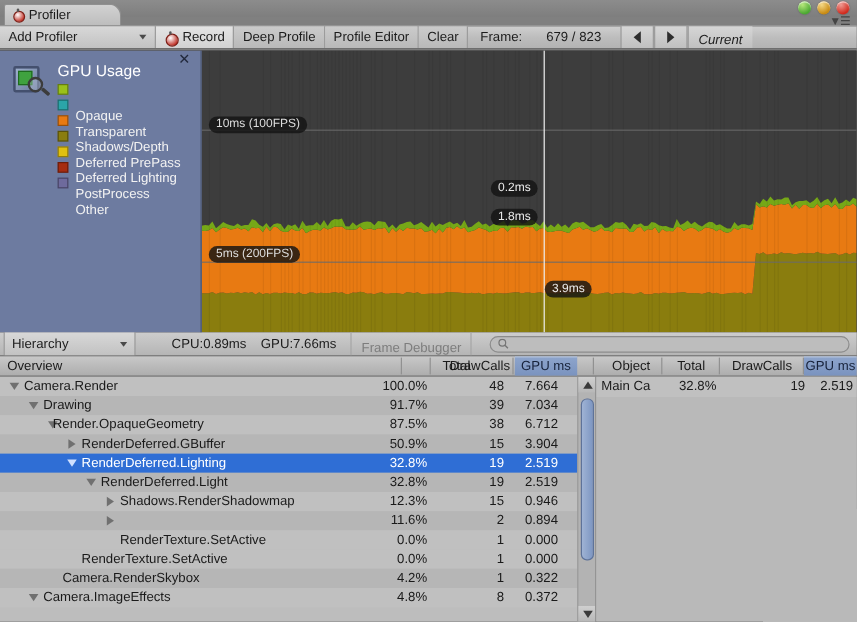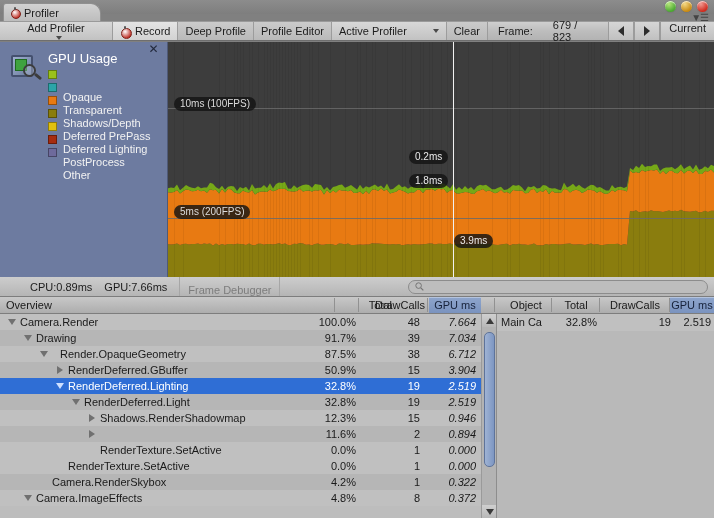--- a/index.html
+++ b/index.html
@@ -68,41 +68,41 @@
   }
   .tb-btn {
     display: flex; align-items: center; padding: 0 7px;
     border-right: 1px solid #9c9c9c;
     background: linear-gradient(to bottom, #d6d6d6, #c0c0c0);
     white-space: nowrap; cursor: default;
   }
   .tb-btn.flat { background: linear-gradient(to bottom, #cbcbcb, #b9b9b9); }
   .tb-dropdown { width: 132px; justify-content: space-between;
     background: linear-gradient(to bottom, #d8d8d8, #c2c2c2); }
-  .tb-dropdown.profiler-sel { width: 98px; flex-direction: column; }
+  .tb-dropdown.profiler-sel { width: 98px; }
   .caret { width: 0; height: 0; border-left: 3px solid transparent;
     border-right: 3px solid transparent; border-top: 4px solid #4a4a4a; margin-left: 6px; }
   .rec-ico { width: 11px; height: 11px; position: relative; margin-right: 4px; }
   .rec-ico::before {
     content: ""; position: absolute; left: 1px; top: 2px; width: 9px; height: 9px;
     border-radius: 50%; background: radial-gradient(circle at 35% 30%, #fff, #bf3127 75%);
     border: 1px solid #7e2018;
   }
   .rec-ico::after { content: ""; position: absolute; left: 4px; top: 0; width: 2px;
     height: 3px; background: #555; border-radius: 1px; }
   .tb-gap { flex: 0 0 6px; }
   .frame-lbl { display: flex; align-items: center; padding: 0 6px 0 10px; }
   .frame-val { display: flex; align-items: center; padding: 0 10px 0 14px; }
   .nav-btn { width: 28px; justify-content: center;
     background: linear-gradient(to bottom, #d6d6d6, #c0c0c0);
     border-left: 1px solid #9c9c9c; border-right: 1px solid #9c9c9c; }
   .tri-l { width:0;height:0;border-top:5px solid transparent;border-bottom:5px solid transparent;border-right:6px solid #2d2d2d;}
   .tri-r { width:0;height:0;border-top:5px solid transparent;border-bottom:5px solid transparent;border-left:6px solid #2d2d2d;}
-  .cur-btn { padding: 0 8px; display:flex; align-items:flex-start;
-    background: linear-gradient(to bottom, #d6d6d6, #c0c0c0); border-left: 1px solid #9c9c9c;}
+  .cur-btn { padding: 0 8px; display:flex; align-items:flex-end;
+    background: linear-gradient(to bottom, #d6d6d6, #c0c0c0); border-left: 1px solid #9c9c9c; font-style: italic;}
 
   
   .graph-wrap {
     position: absolute; left: 0; top: 42px; width: 714px; height: 235px;
     background: #3d3d3d; overflow: hidden;
   }
   .sidepanel {
     position: absolute; left: 0; top: 0; width: 168px; height: 235px;
     background: #6d7ba0; border-right: 1px solid #4f5a78;
     z-index: 5;
@@ -194,21 +194,21 @@
   .row.sel  { background: #2f6ed5; color: #ffffff; }
   .row .name { position: absolute; top: 0; height: 16px; line-height: 16px; white-space: nowrap; }
   .row .foldl { position: absolute; top: 0; height: 16px; width: 12px;
     display: flex; align-items: center; justify-content: center; }
   .fold-closed { width:0;height:0;border-top:4px solid transparent;border-bottom:4px solid transparent;border-left:6px solid #707070;}
   .fold-open { width:0;height:0;border-left:4px solid transparent;border-right:4px solid transparent;border-top:6px solid #707070;}
   .row.sel .fold-open { border-top-color: #cfe0ff; }
   .col { position: absolute; top: 0; height: 16px; line-height: 16px; text-align: right; }
   .c-total { right: 140px; width: 60px; }
   .c-draw  { right: 76px;  width: 58px; }
-  .c-gpu   { right: 20px;  width: 52px; font-style: italic; }
+  .c-gpu   { right: 31px;  width: 52px; }
 
   .scrollbar {
     position: absolute; right: 0; top: 0; width: 15px; height: 204px;
     background: #b3b3b3; border-left: 1px solid #9a9a9a;
   }
   .sb-arrow { width: 15px; height: 13px; display:flex; align-items:center; justify-content:center;
               background: linear-gradient(to bottom, #cfcfcf, #b8b8b8); }
   .sb-up { width:0;height:0;border-left:4px solid transparent;border-right:4px solid transparent;border-bottom:6px solid #3a3a3a;}
   .sb-dn { width:0;height:0;border-left:4px solid transparent;border-right:4px solid transparent;border-top:6px solid #3a3a3a;}
   .sb-thumb {
@@ -262,24 +262,20 @@
     </div>
     <div class="tb-btn" style="background:linear-gradient(to bottom,#e4e4e4,#d2d2d2);">
       <span class="rec-ico"></span>
       <span>Record</span>
     </div>
     <div class="tb-btn flat">
       <span>Deep Profile</span>
     </div>
     <div class="tb-btn flat">
       <span>Profile Editor</span>
-    </div>
-    <div class="tb-btn tb-dropdown">
-      <span>Active Profiler</span>
-      <span class="caret"></span>
     </div>
     <div class="tb-btn flat">
       <span>Clear</span>
     </div>
     <div class="frame-lbl">
       <span>Frame:</span>
     </div>
     <div class="frame-val">
       <span>679 / 823</span>
     </div>
@@ -431,20 +427,24 @@
           </div>
           <div class="legend-row">
             <span class="legend-sw" style="background: rgb(110, 106, 156);"></span>
             <span class="legend-tx">Other</span>
           </div>
         </div>
     </div>
   </div>
 
   <div class="hier-bar">
+    <div class="hb-drop">
+      <span>Hierarchy</span>
+      <span class="caret"></span>
+    </div>
     <div class="hb-stats">
       <span>CPU:0.89ms</span>
       <span>GPU:7.66ms</span>
     </div>
     <div class="hb-fd">
       <span>Frame Debugger</span>
     </div>
     <div class="hb-spacer"></div>
     <div class="search">
       <svg width="9" height="9" viewBox="0 0 9 9">
@@ -490,21 +490,21 @@
             </span>
             <span class="name" style="left: 36px;">Drawing</span>
             <span class="col c-total">91.7%</span>
             <span class="col c-draw">39</span>
             <span class="col c-gpu">7.034</span>
           </div>
           <div class="row odd">
             <span class="foldl" style="left: 38px;">
               <span class="fold-open"></span>
             </span>
-            <span class="name" style="left: 60px;">Render.OpaqueGeometry</span>
+            <span class="name" style="left: 44px;">Render.OpaqueGeometry</span>
             <span class="col c-total">87.5%</span>
             <span class="col c-draw">38</span>
             <span class="col c-gpu">6.712</span>
           </div>
           <div class="row even">
             <span class="foldl" style="left: 54px;">
               <span class="fold-closed"></span>
             </span>
             <span class="name" style="left: 68px;">RenderDeferred.GBuffer</span>
             <span class="col c-total">50.9%</span>

